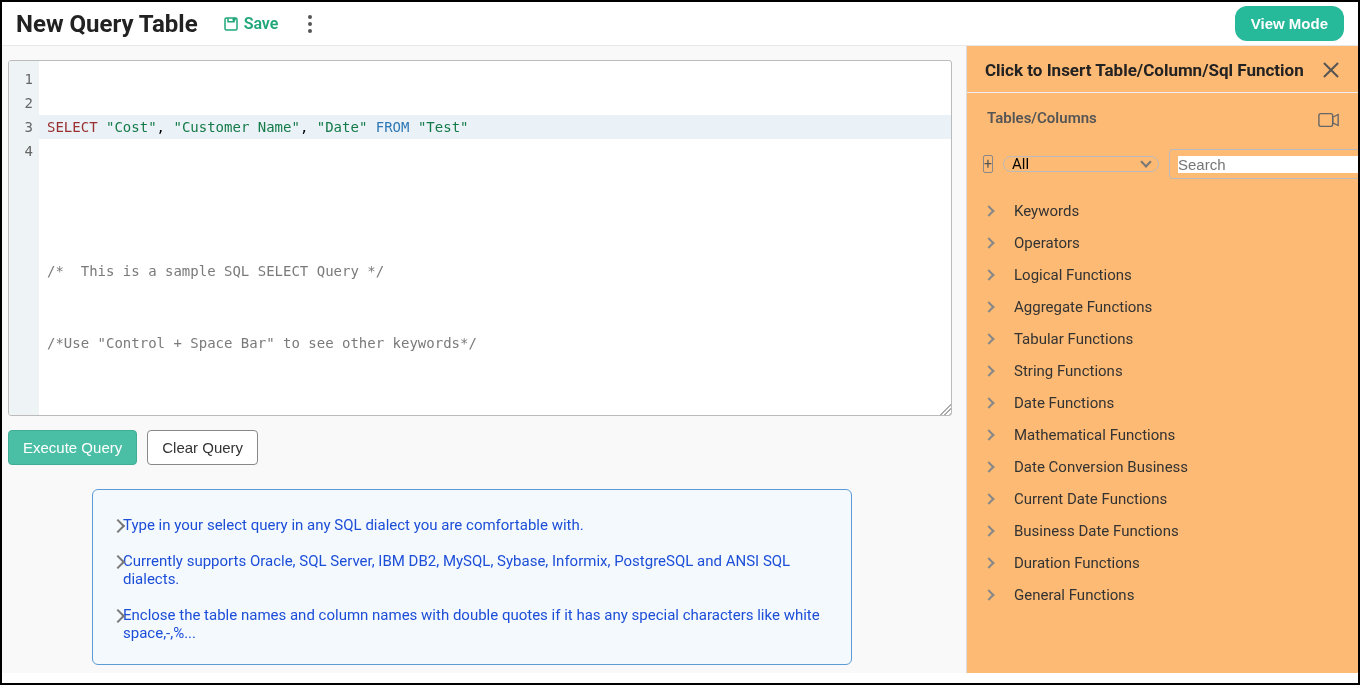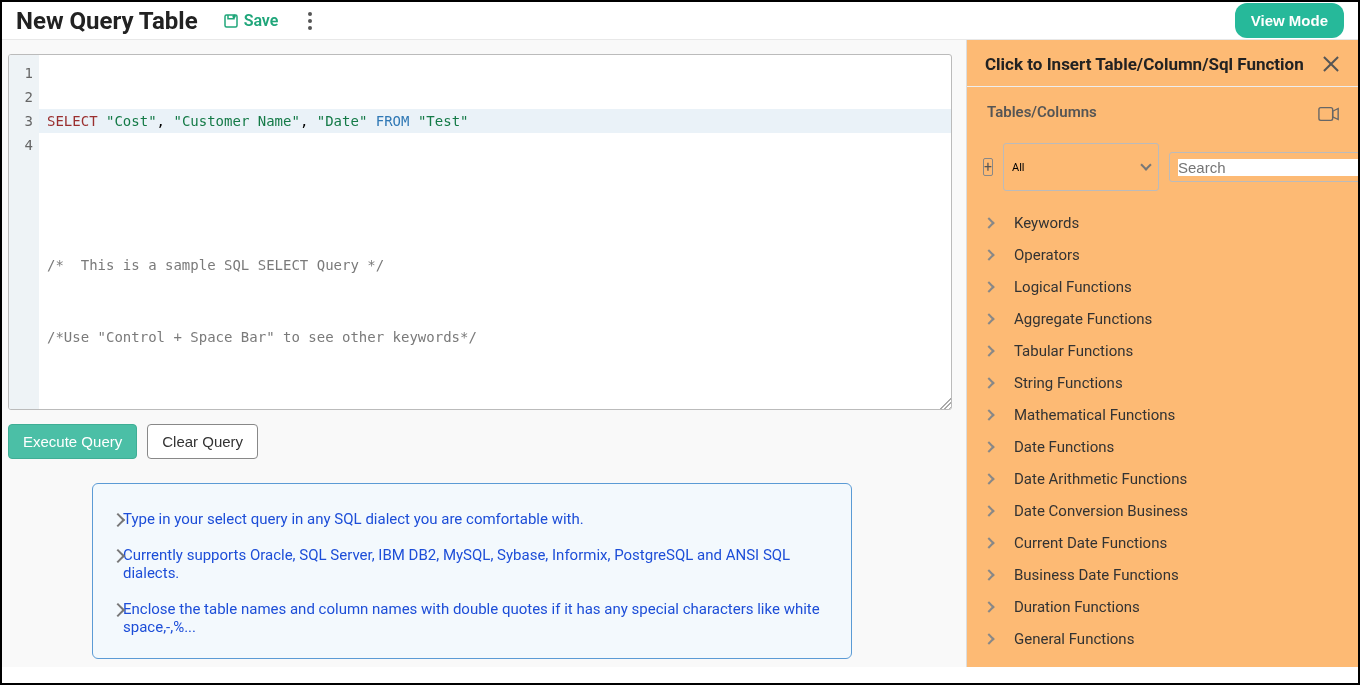--- a/index.html
+++ b/index.html
@@ -9,21 +9,21 @@
     height: 685px;
     background: #fff;
     border: 2px solid #000;
     position: relative;
   }
   .header {
     display: flex;
     align-items: center;
     justify-content: space-between;
     padding: 8px 14px;
-    height: 38px;
+    height: 44px;
     border-bottom: 1px solid #e8e8e8;
   }
   .header-left {
     display: flex;
     align-items: center;
     gap: 24px;
   }
   .title {
     font-size: 24px;
     font-weight: 700;
@@ -229,26 +229,26 @@
     align-items: center;
   }
   .expand-box {
     width: 18px; height: 18px; border: 1px solid #888; border-radius: 2px;
     display: flex; align-items: center; justify-content: center;
     cursor: pointer; font-size: 14px; color: #555;
   }
   .sel {
     flex: 0 0 156px;
     border: 1px solid #bbb;
-    border-radius: 3px;
-    height: 48px;
+    border-radius: 11px;
+    height: 16px;
     display: flex;
     align-items: center;
     padding: 0 8px;
-    font-size: 11px;
+    font-size: 15px;
     justify-content: space-between;
     cursor: pointer;
   }
   .sel .caret {
     width: 8px; height: 8px;
     border-right: 2px solid #777;
     border-bottom: 2px solid #777;
     transform: rotate(45deg);
     margin-top: -4px;
   }
@@ -402,29 +402,25 @@
       <div class="cat">
           <span class="chev"></span>
           <span>Tabular Functions</span>
         </div>
       <div class="cat">
           <span class="chev"></span>
           <span>String Functions</span>
         </div>
       <div class="cat">
           <span class="chev"></span>
+          <span>Date Functions</span>
+        </div>
+      <div class="cat">
+          <span class="chev"></span>
           <span>Mathematical Functions</span>
-        </div>
-      <div class="cat">
-          <span class="chev"></span>
-          <span>Date Functions</span>
-        </div>
-      <div class="cat">
-          <span class="chev"></span>
-          <span>Date Arithmetic Functions</span>
         </div>
       <div class="cat">
           <span class="chev"></span>
           <span>Date Conversion Business</span>
         </div>
       <div class="cat">
           <span class="chev"></span>
           <span>Current Date Functions</span>
         </div>
       <div class="cat">

